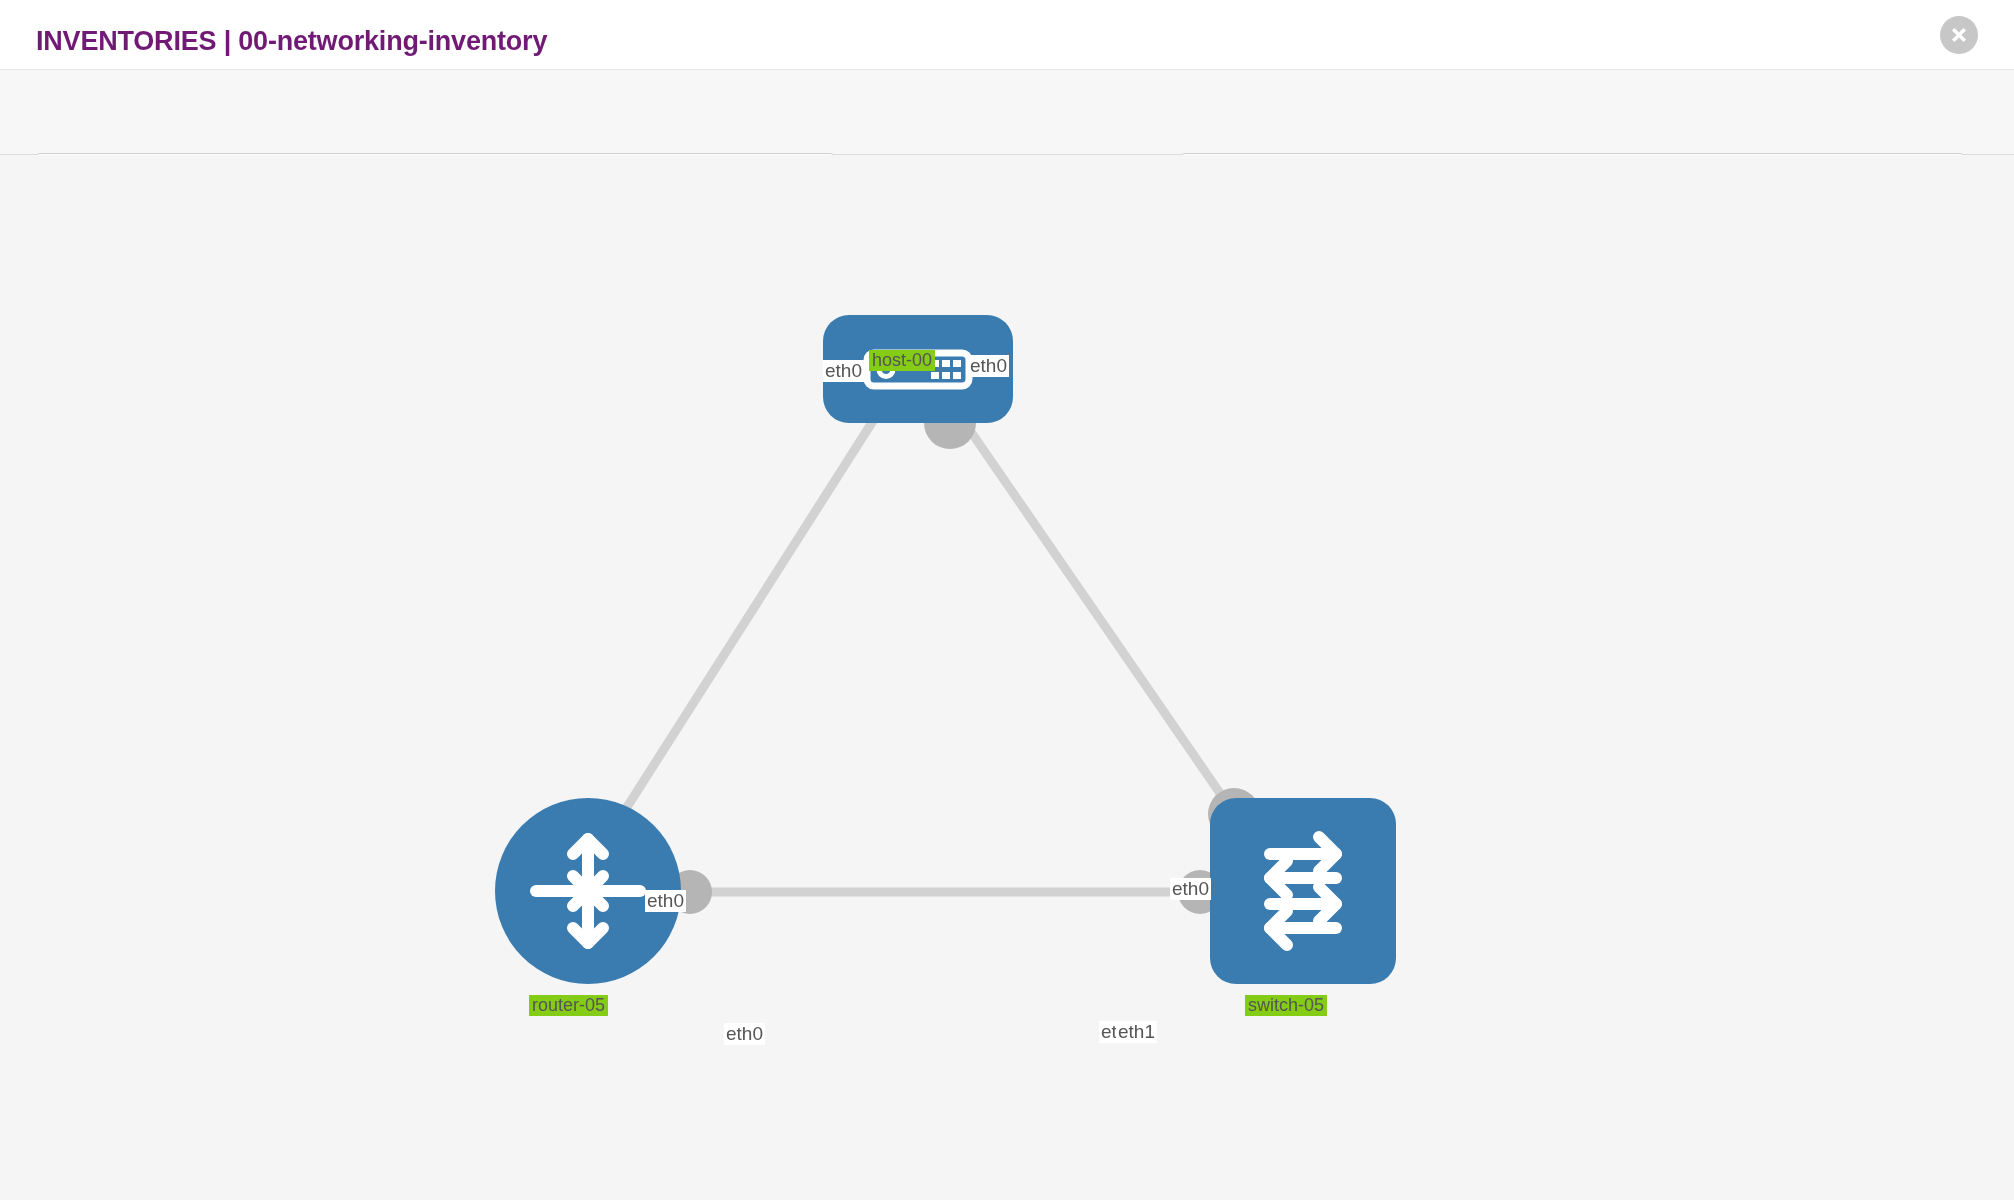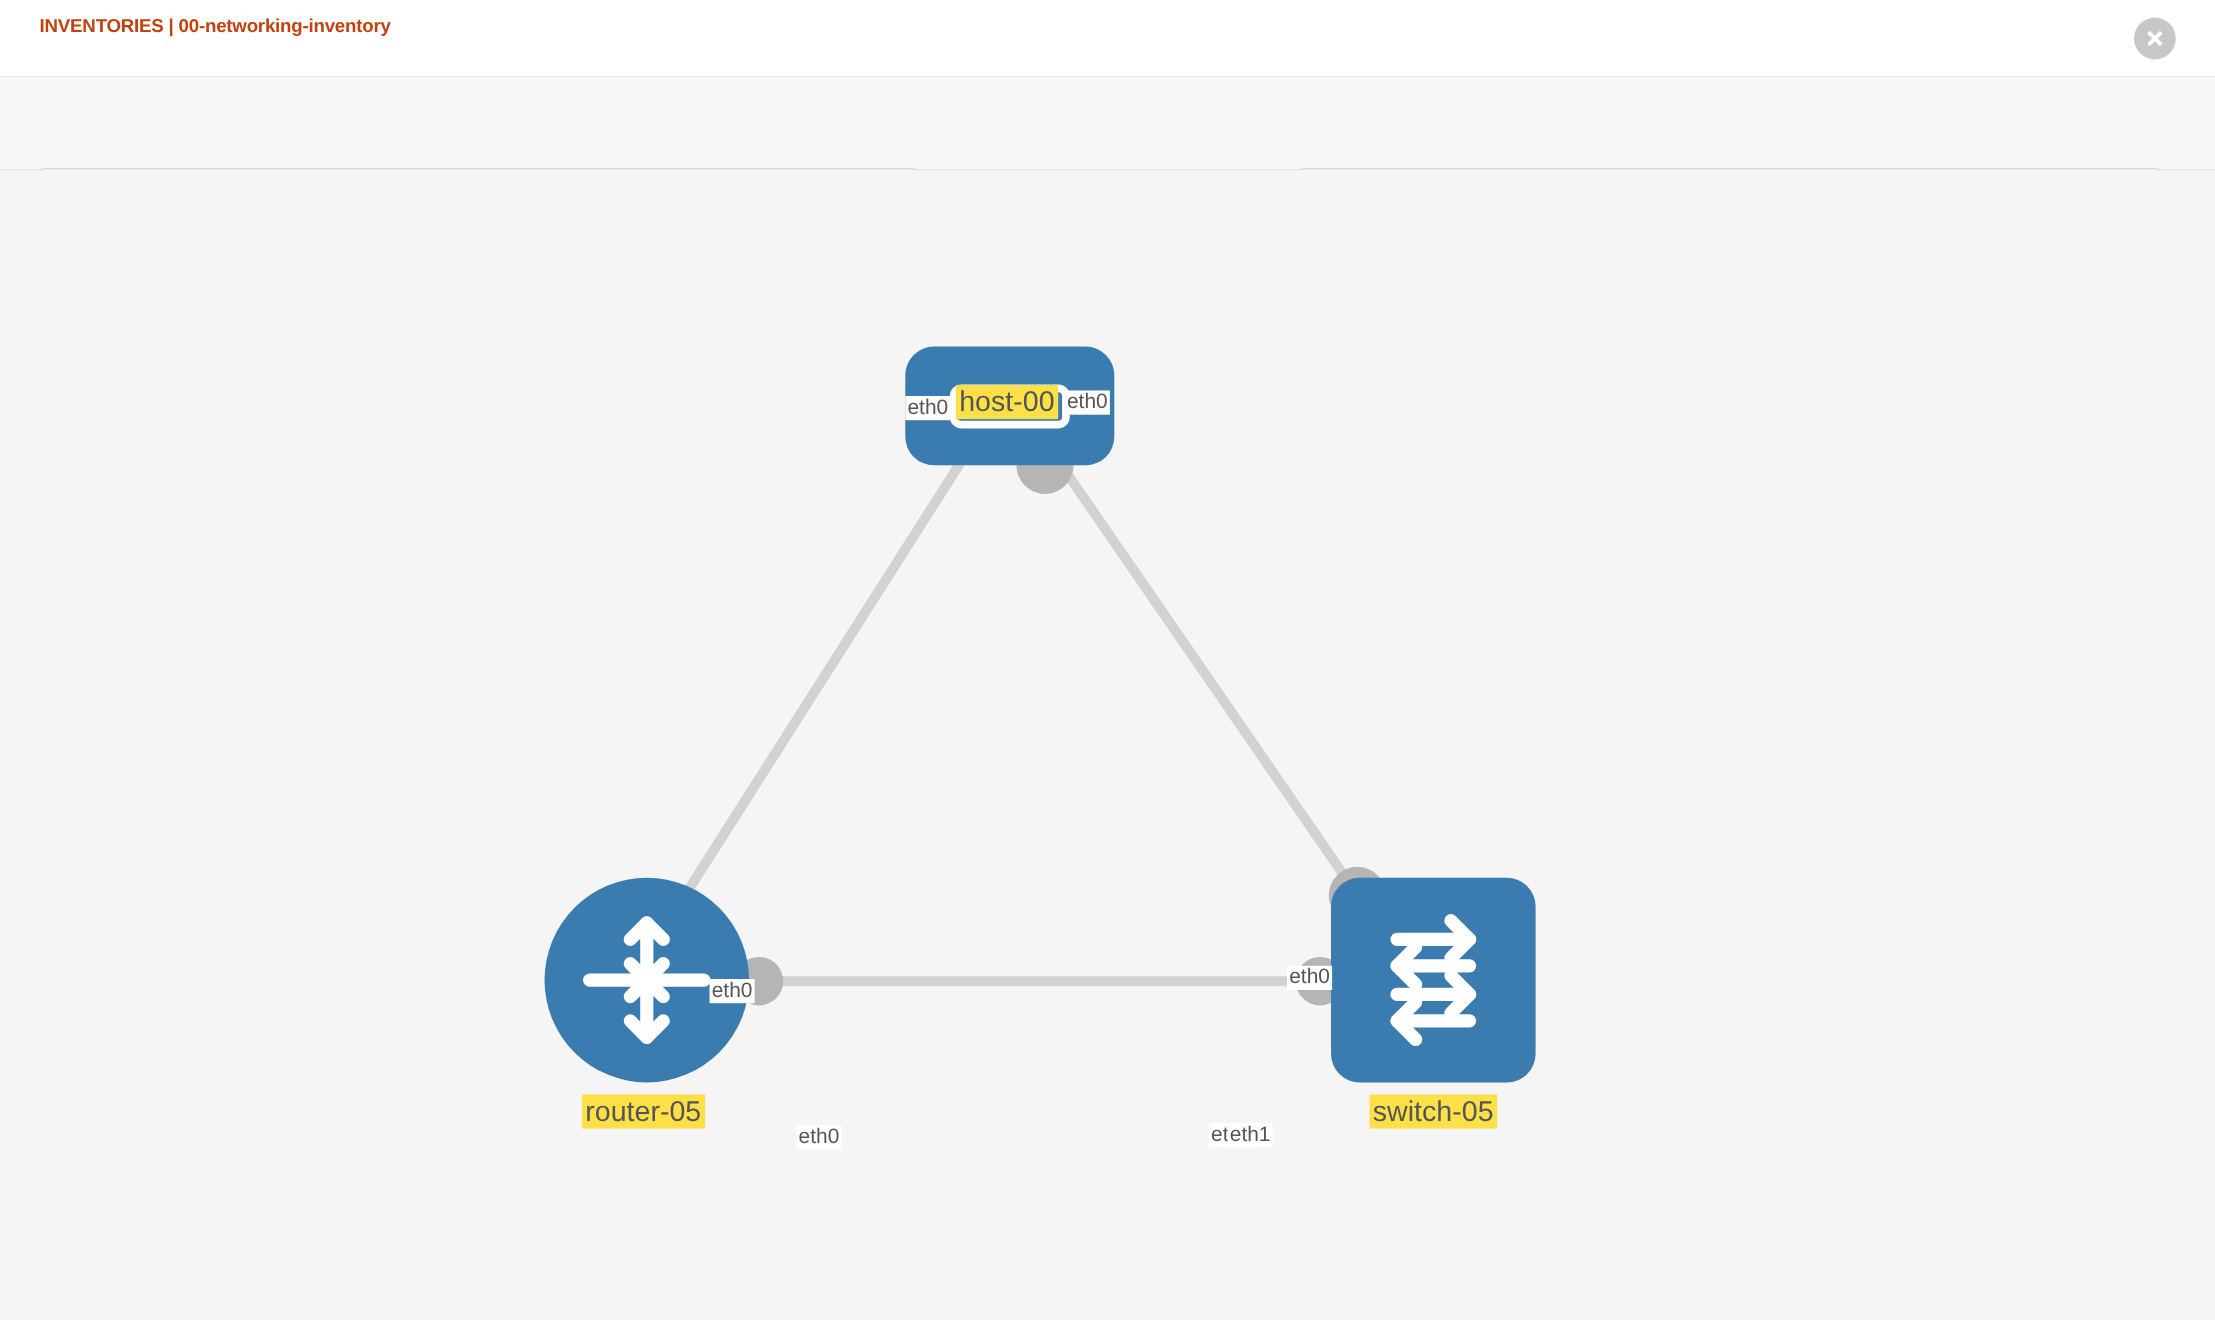--- a/index.html
+++ b/index.html
@@ -13,22 +13,22 @@
   #app{position:absolute;inset:0;}
 
   
   .header{
     position:absolute;left:0;top:0;width:2014px;height:70px;
     background:#ffffff;
     border-bottom:1px solid #e6e6e6;
     box-sizing:border-box;
   }
   .header-title{
-    position:absolute;left:36px;top:14px;
-    font-size:17px;font-weight:bold;color:#c2410c;
+    position:absolute;left:36px;top:26px;
+    font-size:27px;font-weight:bold;color:#701a75;
     letter-spacing:-0.2px;white-space:nowrap;
   }
   .close-btn{
     position:absolute;left:1940px;top:16px;
     width:38px;height:38px;border-radius:50%;
     background:#c7c7c7;cursor:pointer;
   }
   .close-btn svg{display:block;}
 
   
@@ -84,22 +84,22 @@
   }
   #node-router{
     left:495px;top:643px;width:186px;height:186px;border-radius:50%;
   }
   #node-switch{
     left:1210px;top:643px;width:186px;height:186px;border-radius:26px;
   }
 
   .node-label{
     position:absolute;
-    font-size:26px;color:#555555;
-    background:#fde047;
+    font-size:18px;color:#555555;
+    background:#84cc16;
     padding:0 3px;
     white-space:nowrap;
   }
   #label-host{left:869px;top:195px;}
   #label-router{left:529px;top:840px;}
   #label-switch{left:1245px;top:840px;}
 
   .iface-label{
     position:absolute;
     font-size:19px;color:#555555;

